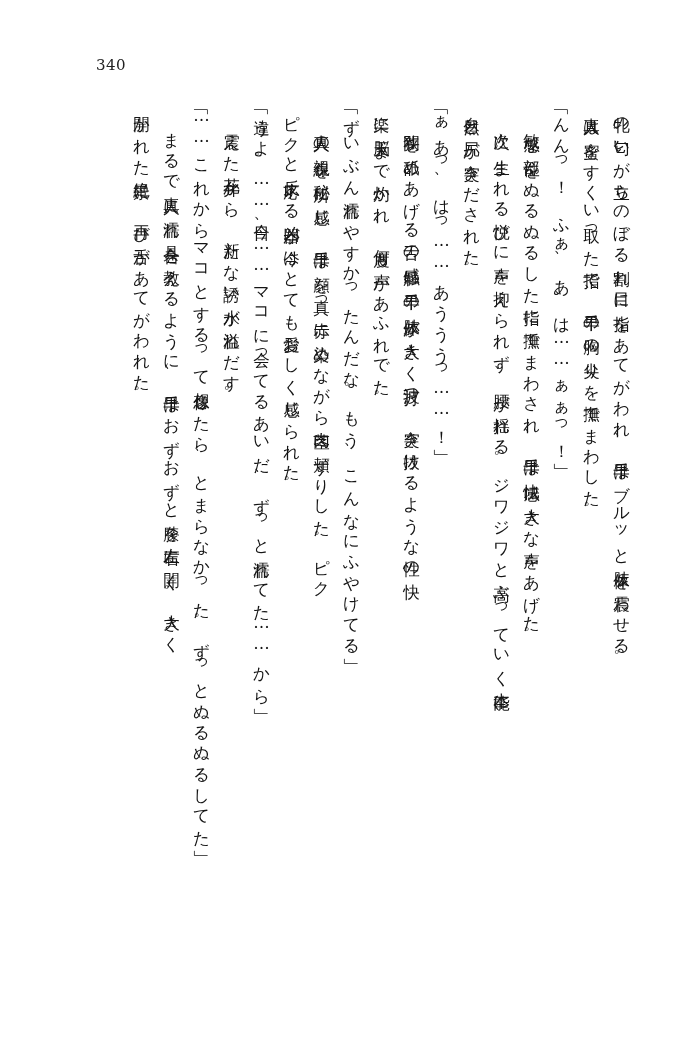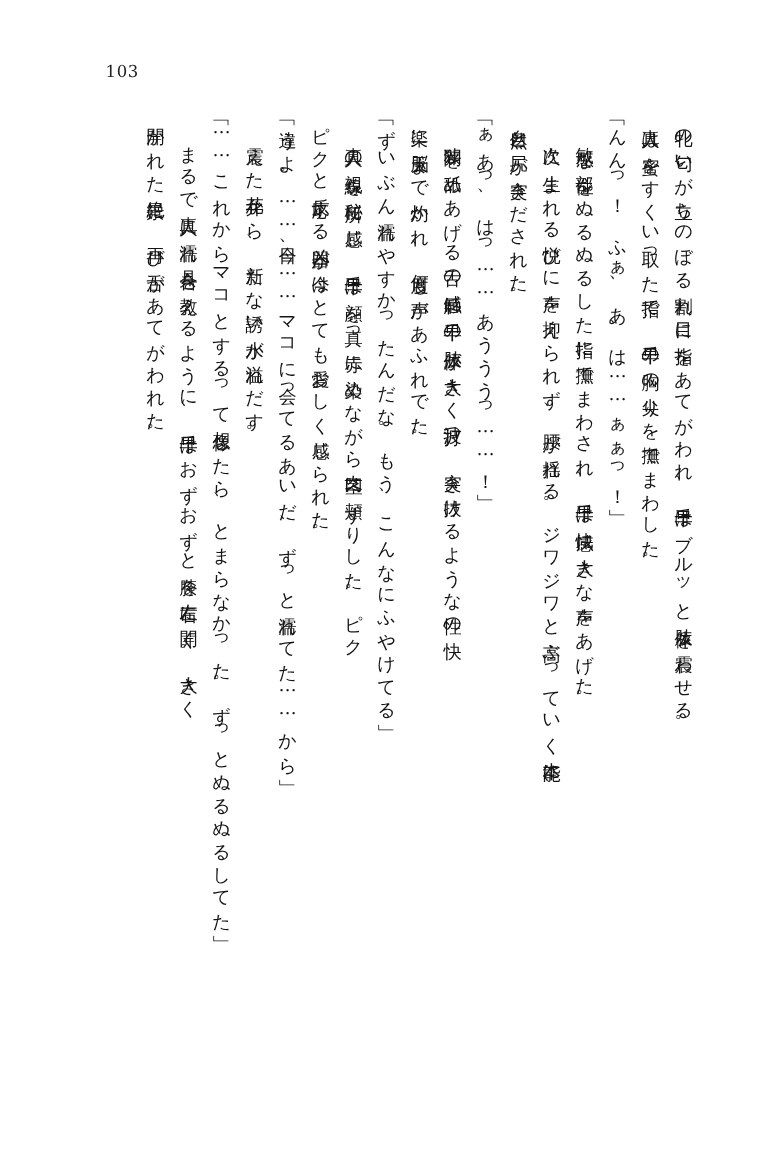--- a/index.html
+++ b/index.html
@@ -56,21 +56,21 @@
     font-feature-settings: "vert" 1;
   }
   .vline.indent {
     padding-top: 17px;
   }
 </style>
 </head>
 <body>
 
 <div class="page">
-  <div class="page-number">103</div>
+  <div class="page-number">340</div>
   <div class="text-body">
       <div class="vline">牝の匂いが立ちのぼる割れ目に指をあてがわれ、千早はブルッと肢体を震わせる。</div>
       <div class="vline">真人は蜜をすくい取った指で、千早の胸の尖りを撫でまわした。</div>
       <div class="vline">「んんっ！　ふぁ、あ、は……ぁぁっ！」</div>
       <div class="vline indent">敏感な部位をぬるぬるした指に撫でまわされ、千早は快感に大きな声をあげた。</div>
       <div class="vline indent">次々に生まれる悦びに声を抑えられず、腰が揺れる。ジワジワと高ぶっていく本能に、</div>
       <div class="vline">自然と尻が突きだされた。</div>
       <div class="vline">「ぁあっ、はっ……あうううっ……！」</div>
       <div class="vline indent">狭間を舐めあげる舌の感触に千早の肢体が大きく波打つ。突き抜けるような性の快</div>
       <div class="vline">楽に脳天まで灼かれ、何度も声があふれでた。</div>

